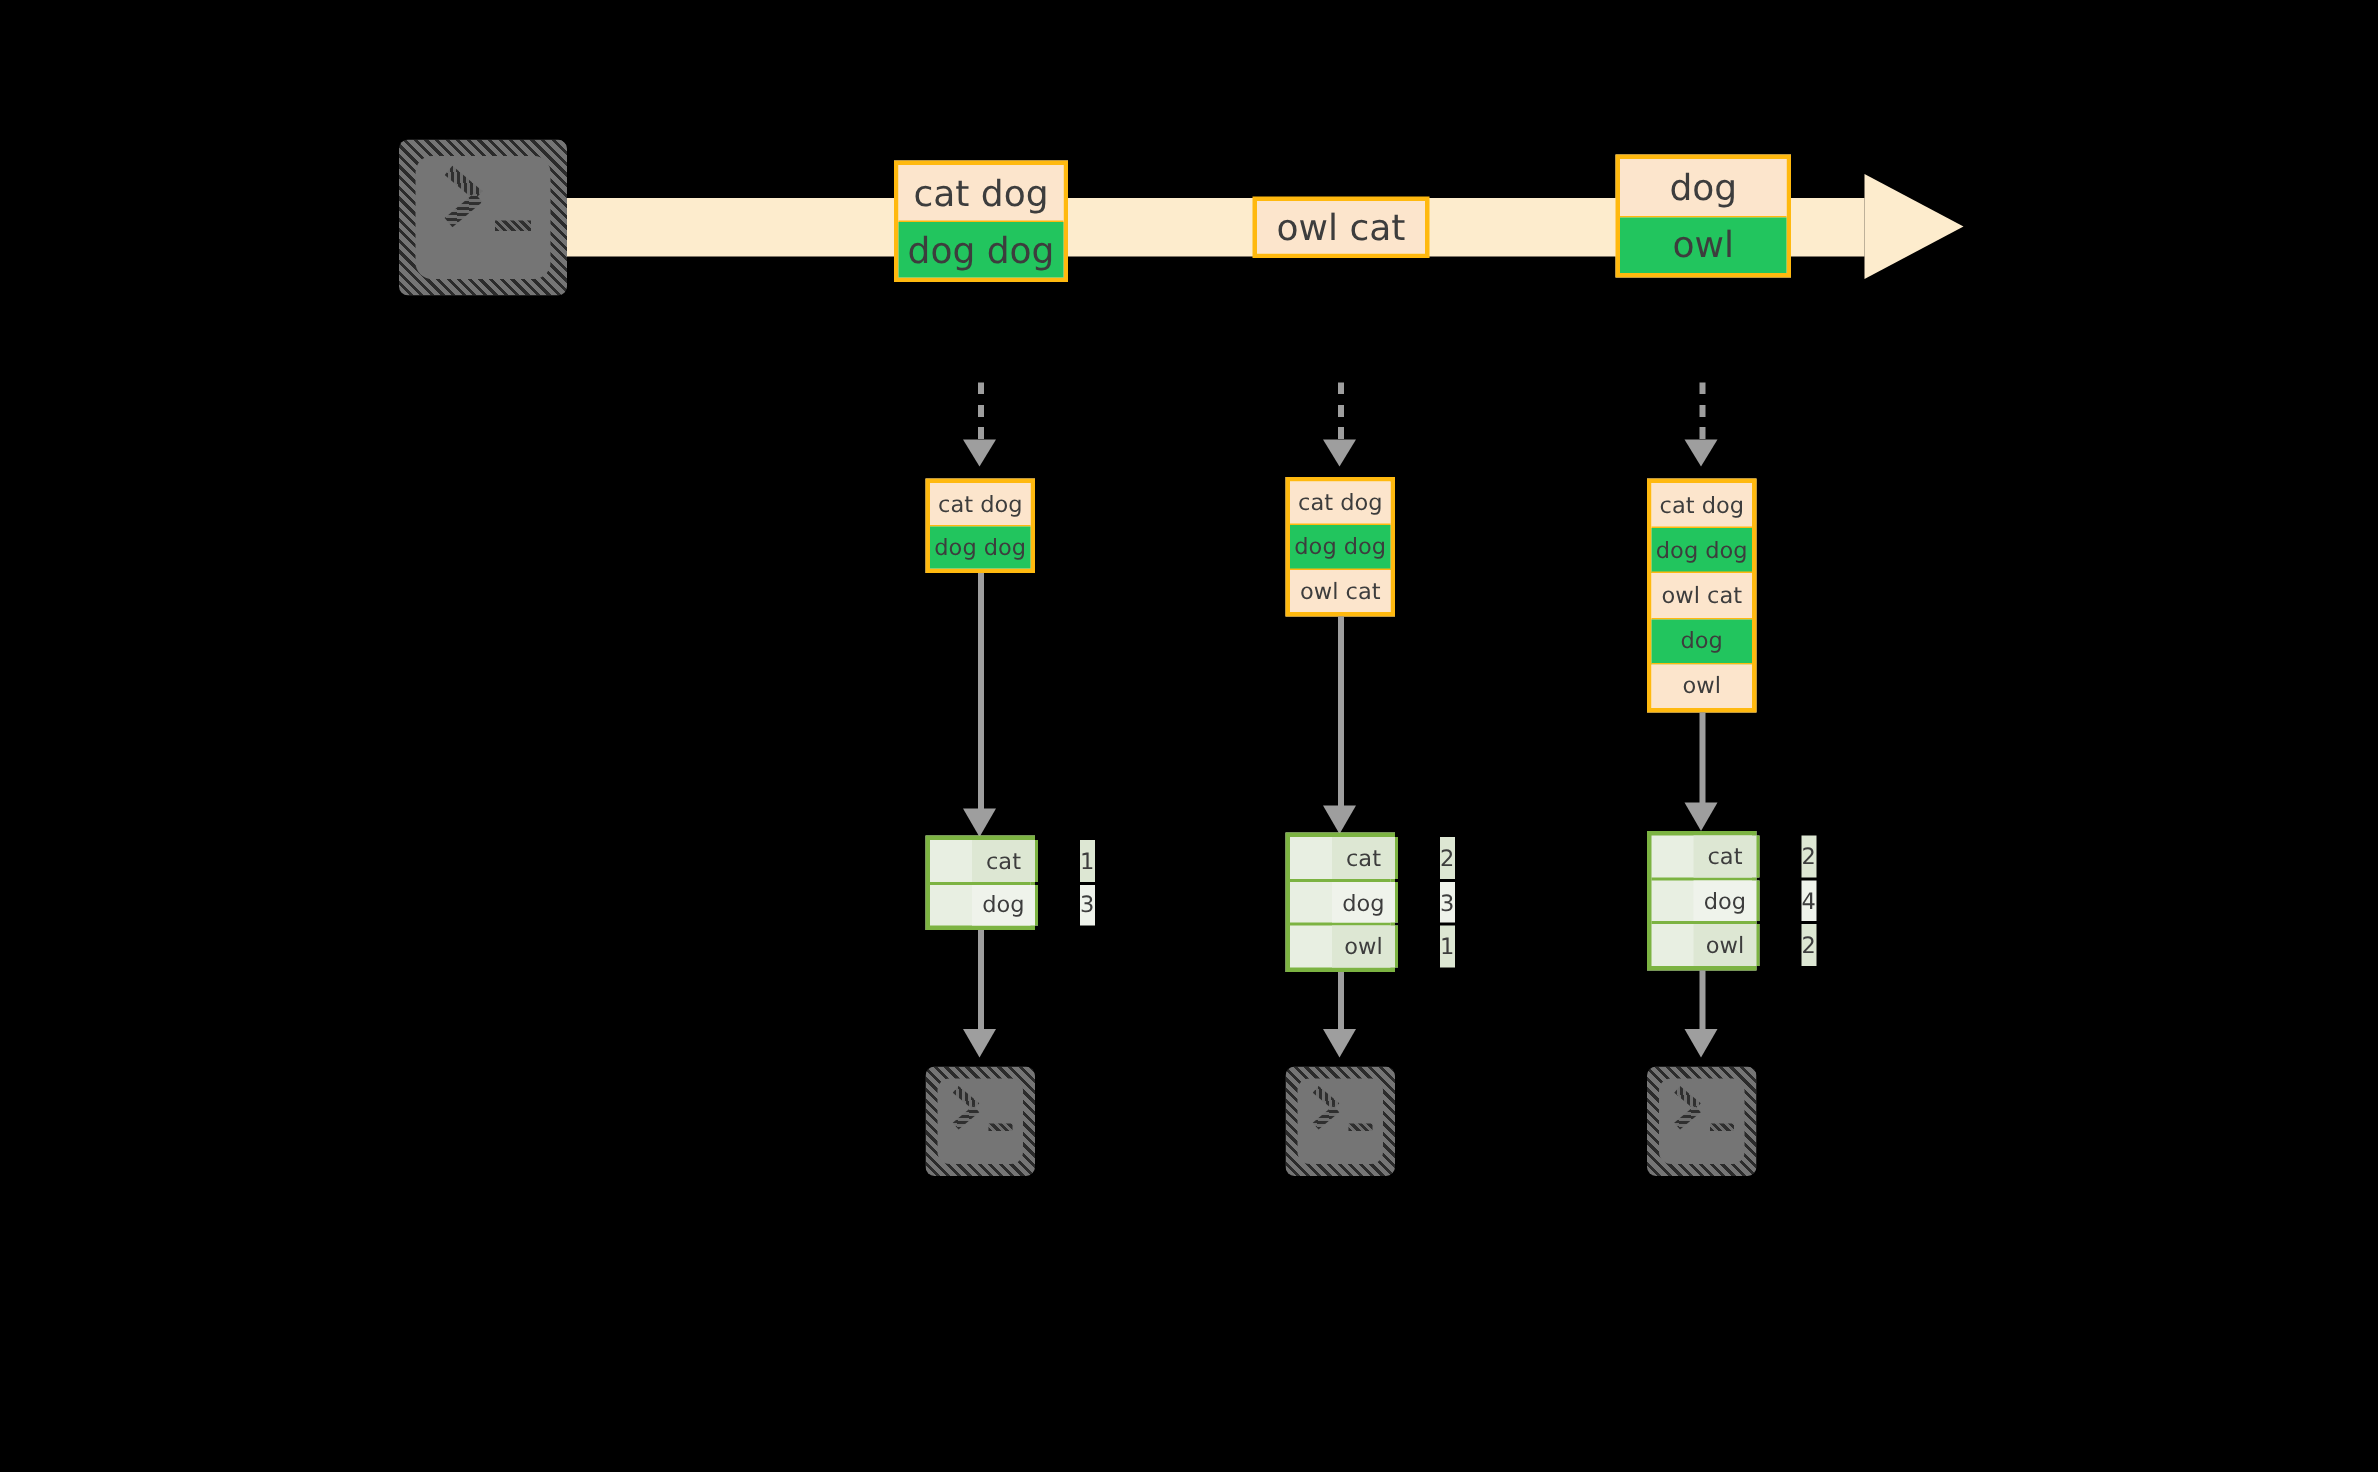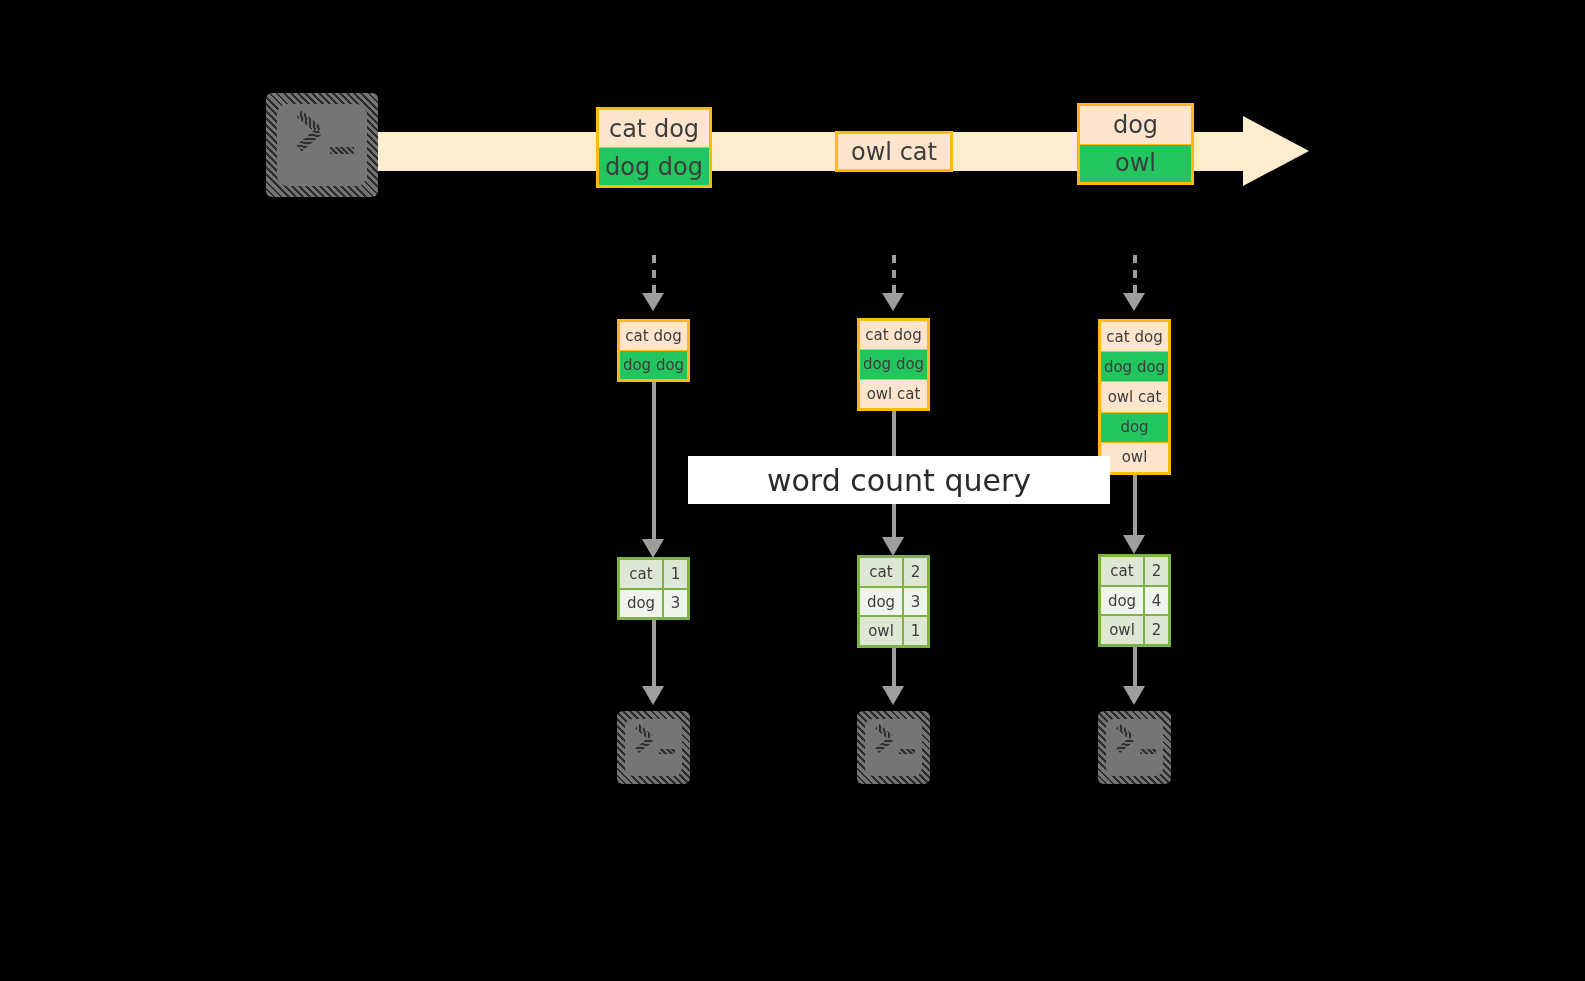--- a/index.html
+++ b/index.html
@@ -102,20 +102,21 @@
     border-bottom: 2px solid #7CB342;
   }
   .gbox .grow:last-child { border-bottom: none; }
   .gbox .gword, .gbox .gnum {
     box-sizing: border-box;
     display: flex;
     align-items: center;
     justify-content: center;
     color: #3D3D3D;
     white-space: nowrap;
+    margin-left: 28px;
   }
   .gbox .gword { border-right: 2px solid #7CB342; }
   .gbox .grow.dark  .gword, .gbox .grow.dark  .gnum { background: #DDE7D3; }
   .gbox .grow.light .gword, .gbox .grow.light .gnum { background: #EFF3EB; }
 
   
   .vline {
     position: absolute;
     background: #9E9E9E;
     width: 4px;
@@ -282,15 +283,14 @@
 
   <div class="terminal small" style="left:1098px; top:711px; width:73px; height:73px;">
     <div class="inner"></div>
     <div class="glyph">
       <div class="chev a" style="left:18px; top:18px; width:18px; height:6px;"></div>
       <div class="chev b" style="left:18px; top:31px; width:18px; height:6px;"></div>
       <div class="und" style="left:42px; top:38px; width:16px; height:5px;"></div>
     </div>
   </div>
 
-  <div id="caption" style="left:688px; top:456px; width:422px; height:48px; font-size:30px;">word count query</div>
 
 </div>
 
 </body></html>

